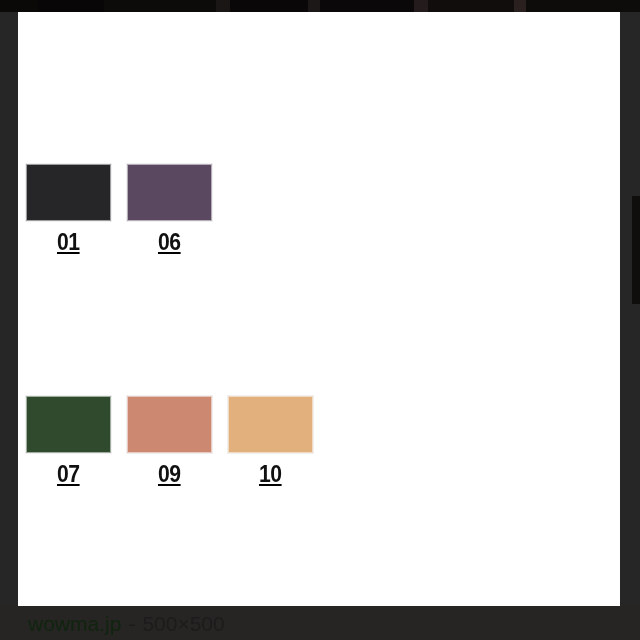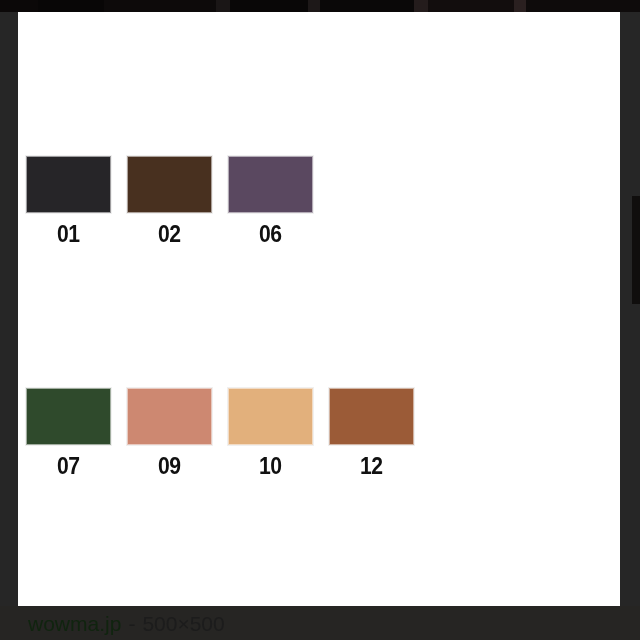--- a/index.html
+++ b/index.html
@@ -50,22 +50,23 @@
     top: 12px;
     width: 602px;
     height: 594px;
     background: #ffffff;
   }
 
   
   #swatch-grid {
     position: absolute;
     left: 8px;
-    top: 144px;
+    top: 152px;
     width: 594px;
+    text-decoration: underline;
   }
   .swatch-row {
     display: flex;
     justify-content: flex-start;
     margin-bottom: 142px;
   }
   .swatch-row:last-child { margin-bottom: 16px; }
 
   .swatch-cell {
     width: 85px;
@@ -151,45 +152,37 @@
   <div class="gutter-accent right"></div>
 
   <div id="image-card">
     <div id="swatch-grid">
         <div class="swatch-row">
           <div class="swatch-cell">
             <div class="swatch-chip" style="background: rgb(38, 37, 40);"></div>
             <div class="swatch-label">01</div>
           </div>
           <div class="swatch-cell">
-            <div class="swatch-chip" style="background: rgb(72, 48, 31);"></div>
-            <div class="swatch-label">02</div>
-          </div>
-          <div class="swatch-cell">
             <div class="swatch-chip" style="background: rgb(90, 72, 96);"></div>
             <div class="swatch-label">06</div>
           </div>
         </div>
         <div class="swatch-row">
           <div class="swatch-cell">
             <div class="swatch-chip" style="background: rgb(47, 74, 44);"></div>
             <div class="swatch-label">07</div>
           </div>
           <div class="swatch-cell">
             <div class="swatch-chip" style="background: rgb(205, 136, 113);"></div>
             <div class="swatch-label">09</div>
           </div>
           <div class="swatch-cell">
             <div class="swatch-chip" style="background: rgb(226, 176, 124);"></div>
             <div class="swatch-label">10</div>
           </div>
-          <div class="swatch-cell">
-            <div class="swatch-chip" style="background: rgb(155, 91, 55);"></div>
-            <div class="swatch-label">12</div>
-          </div>
         </div>
       </div>
   </div>
 
   <div id="caption-bar">
     <span id="caption-source">wowma.jp</span>
     <span id="caption-sep">-</span>
     <span id="caption-dims">500×500</span>
   </div>
 

